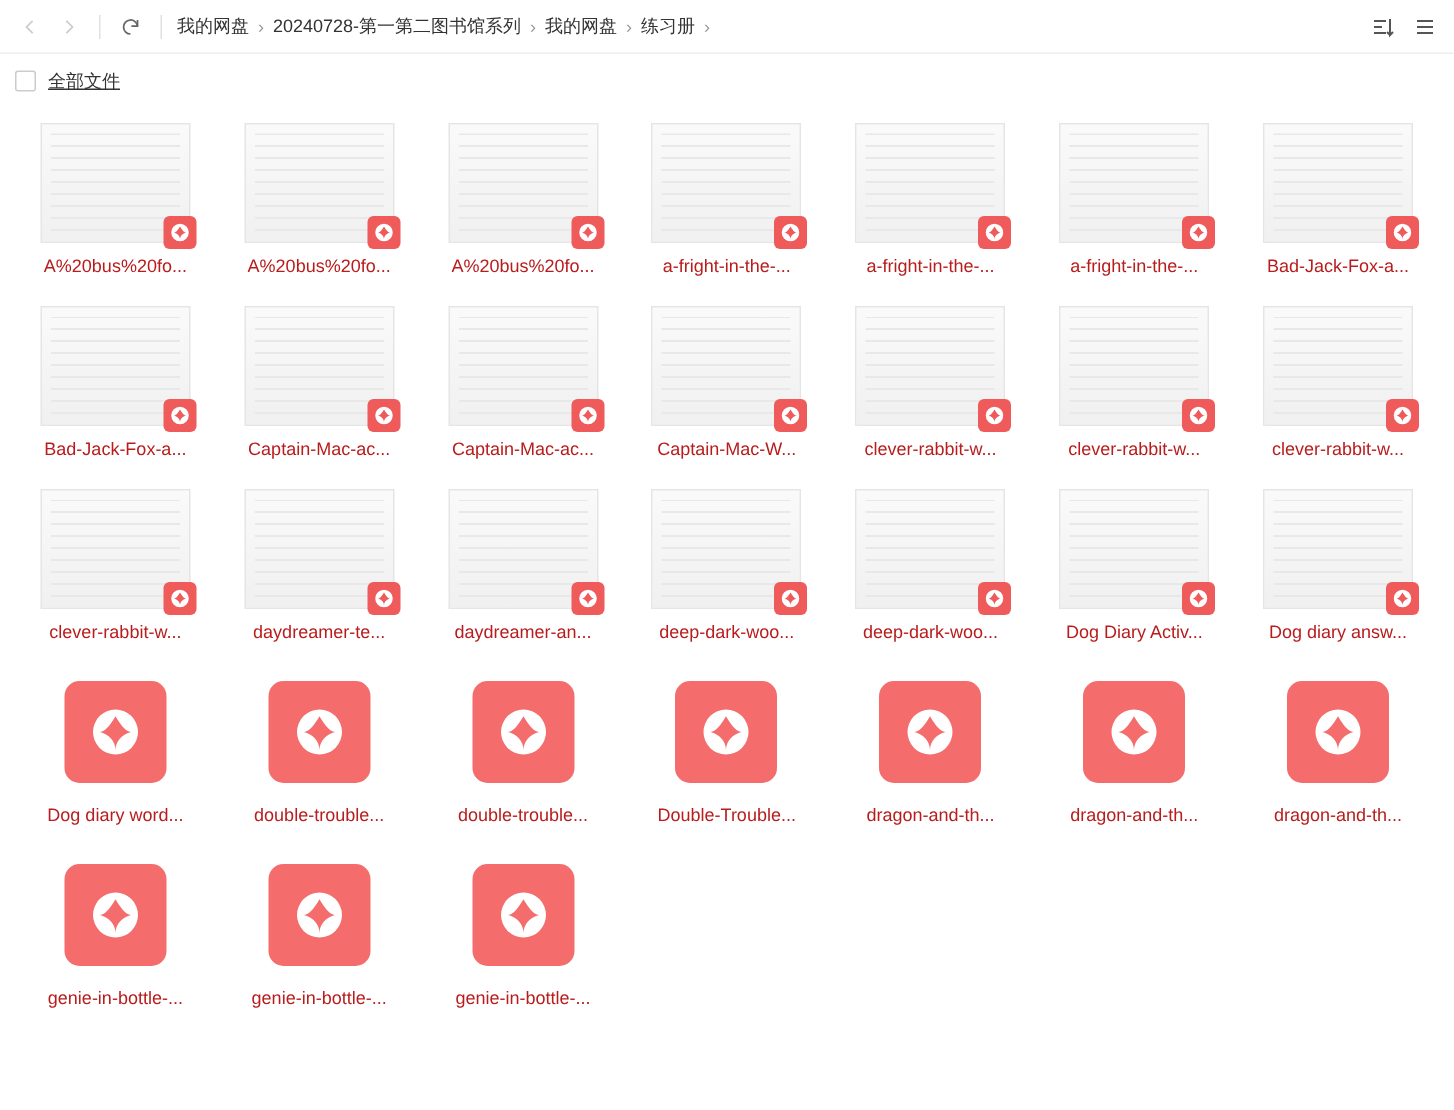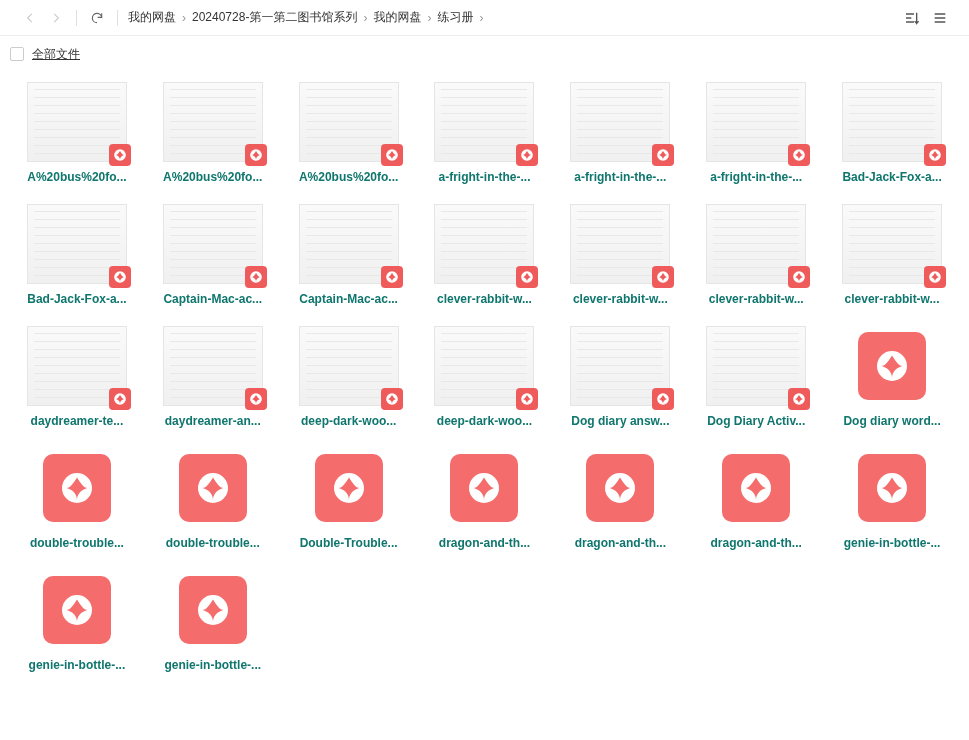--- a/index.html
+++ b/index.html
@@ -1,35 +1,35 @@
 <!DOCTYPE html>
 <html><head>
 <meta charset="utf-8">
 <style>
 * { box-sizing: border-box; margin: 0; padding: 0; }
 body { font-family: "Microsoft YaHei", Arial, sans-serif; font-size: 12px; color: #333; background: #fff; width: 969px; }
-.toolbar { display: flex; align-items: center; height: 36px; padding: 0 20px; border-bottom: 1px solid #eee; gap: 6px; }
+.toolbar { display: flex; align-items: center; height: 36px; padding: 0 10px; border-bottom: 1px solid #eee; gap: 6px; }
 .nav-btn { width: 20px; height: 20px; display: flex; align-items: center; justify-content: center; cursor: pointer; color: #666; }
 .nav-btn.disabled { color: #ccc; }
 .sep { width: 1px; height: 16px; background: #e0e0e0; margin: 0 4px; }
 .breadcrumb { display: flex; align-items: center; gap: 6px; flex: 1; color: #333; }
 .crumb { cursor: pointer; white-space: nowrap; }
 .crumb-sep { color: #999; }
 .right-icons { display: flex; gap: 10px; }
 .icon-btn { width: 18px; height: 18px; cursor: pointer; display: flex; align-items: center; justify-content: center; }
 .selectbar { display: flex; align-items: center; height: 36px; padding: 0 10px; gap: 8px; text-decoration: underline; }
 .checkbox { width: 14px; height: 14px; border: 1px solid #ccc; border-radius: 2px; cursor: pointer; }
 .grid { display: grid; grid-template-columns: repeat(7, 1fr); gap: 20px 10px; padding: 10px 14px 30px; }
 .file { display: flex; flex-direction: column; align-items: center; cursor: pointer; width: 120px; justify-self: center; }
 .thumb { width: 100px; height: 80px; position: relative; display: flex; align-items: center; justify-content: center; }
 .thumb-img { width: 100px; height: 80px; background: linear-gradient(#fafafa,#f0f0f0); border: 1px solid #e5e5e5; position: relative; overflow: hidden; }
 .thumb-img::before { content:""; position:absolute; inset:6px; background: repeating-linear-gradient(#e8e8e8 0 1px, transparent 1px 8px); }
 .pdf-badge { position: absolute; right: -4px; bottom: -4px; width: 22px; height: 22px; background: #ef5b5b; border-radius: 4px; display:flex; align-items:center; justify-content:center; }
 .pdf-icon-large { width: 68px; height: 68px; background: #f56c6c; border-radius: 10px; display:flex; align-items:center; justify-content:center; }
-.fname { margin-top: 8px; max-width: 118px; white-space: nowrap; overflow: hidden; text-overflow: ellipsis; text-align: left; color: #0f766e; font-weight: bold; }
+.fname { margin-top: 8px; max-width: 118px; white-space: nowrap; overflow: hidden; text-overflow: ellipsis; text-align: left; color: #b91c1c; }
 svg { display:block; }
 </style>
 </head>
 <body>
 
 <div class="toolbar">
   <div class="nav-btn disabled">
     <svg width="14" height="14" viewBox="0 0 24 24">
         <path d="M15 5l-7 7 7 7" stroke="currentColor" stroke-width="2" fill="none"></path>
       </svg>
@@ -190,20 +190,31 @@
     </div>
     <div class="file">
       <div class="thumb">
         <div class="thumb-img"></div>
         <div class="pdf-badge">
           <svg width="14" height="14" viewBox="0 0 24 24">
             <path d="M12 2a10 10 0 1 0 0 20 10 10 0 0 0 0-20zm0 3c3 5 5 7 7 7-4 1-7 4-7 8 0-4-3-7-7-8 2 0 4-2 7-7z" fill="#fff"></path>
           </svg>
         </div>
       </div>
+      <div class="fname">Captain-Mac-W...</div>
+    </div>
+    <div class="file">
+      <div class="thumb">
+        <div class="thumb-img"></div>
+        <div class="pdf-badge">
+          <svg width="14" height="14" viewBox="0 0 24 24">
+            <path d="M12 2a10 10 0 1 0 0 20 10 10 0 0 0 0-20zm0 3c3 5 5 7 7 7-4 1-7 4-7 8 0-4-3-7-7-8 2 0 4-2 7-7z" fill="#fff"></path>
+          </svg>
+        </div>
+      </div>
       <div class="fname">clever-rabbit-w...</div>
     </div>
     <div class="file">
       <div class="thumb">
         <div class="thumb-img"></div>
         <div class="pdf-badge">
           <svg width="14" height="14" viewBox="0 0 24 24">
             <path d="M12 2a10 10 0 1 0 0 20 10 10 0 0 0 0-20zm0 3c3 5 5 7 7 7-4 1-7 4-7 8 0-4-3-7-7-8 2 0 4-2 7-7z" fill="#fff"></path>
           </svg>
         </div>
@@ -278,32 +289,32 @@
     </div>
     <div class="file">
       <div class="thumb">
         <div class="thumb-img"></div>
         <div class="pdf-badge">
           <svg width="14" height="14" viewBox="0 0 24 24">
             <path d="M12 2a10 10 0 1 0 0 20 10 10 0 0 0 0-20zm0 3c3 5 5 7 7 7-4 1-7 4-7 8 0-4-3-7-7-8 2 0 4-2 7-7z" fill="#fff"></path>
           </svg>
         </div>
       </div>
+      <div class="fname">Dog Diary Activ...</div>
+    </div>
+    <div class="file">
+      <div class="thumb">
+        <div class="thumb-img"></div>
+        <div class="pdf-badge">
+          <svg width="14" height="14" viewBox="0 0 24 24">
+            <path d="M12 2a10 10 0 1 0 0 20 10 10 0 0 0 0-20zm0 3c3 5 5 7 7 7-4 1-7 4-7 8 0-4-3-7-7-8 2 0 4-2 7-7z" fill="#fff"></path>
+          </svg>
+        </div>
+      </div>
       <div class="fname">Dog diary answ...</div>
-    </div>
-    <div class="file">
-      <div class="thumb">
-        <div class="thumb-img"></div>
-        <div class="pdf-badge">
-          <svg width="14" height="14" viewBox="0 0 24 24">
-            <path d="M12 2a10 10 0 1 0 0 20 10 10 0 0 0 0-20zm0 3c3 5 5 7 7 7-4 1-7 4-7 8 0-4-3-7-7-8 2 0 4-2 7-7z" fill="#fff"></path>
-          </svg>
-        </div>
-      </div>
-      <div class="fname">Dog Diary Activ...</div>
     </div>
     <div class="file">
       <div class="thumb">
         <div class="pdf-icon-large">
           <svg width="36" height="36" viewBox="0 0 24 24">
             <path d="M12 2a10 10 0 1 0 0 20 10 10 0 0 0 0-20zm0 3c3 5 5 7 7 7-4 1-7 4-7 8 0-4-3-7-7-8 2 0 4-2 7-7z" fill="#fff"></path>
           </svg>
         </div>
       </div>
       <div class="fname">Dog diary word...</div>

